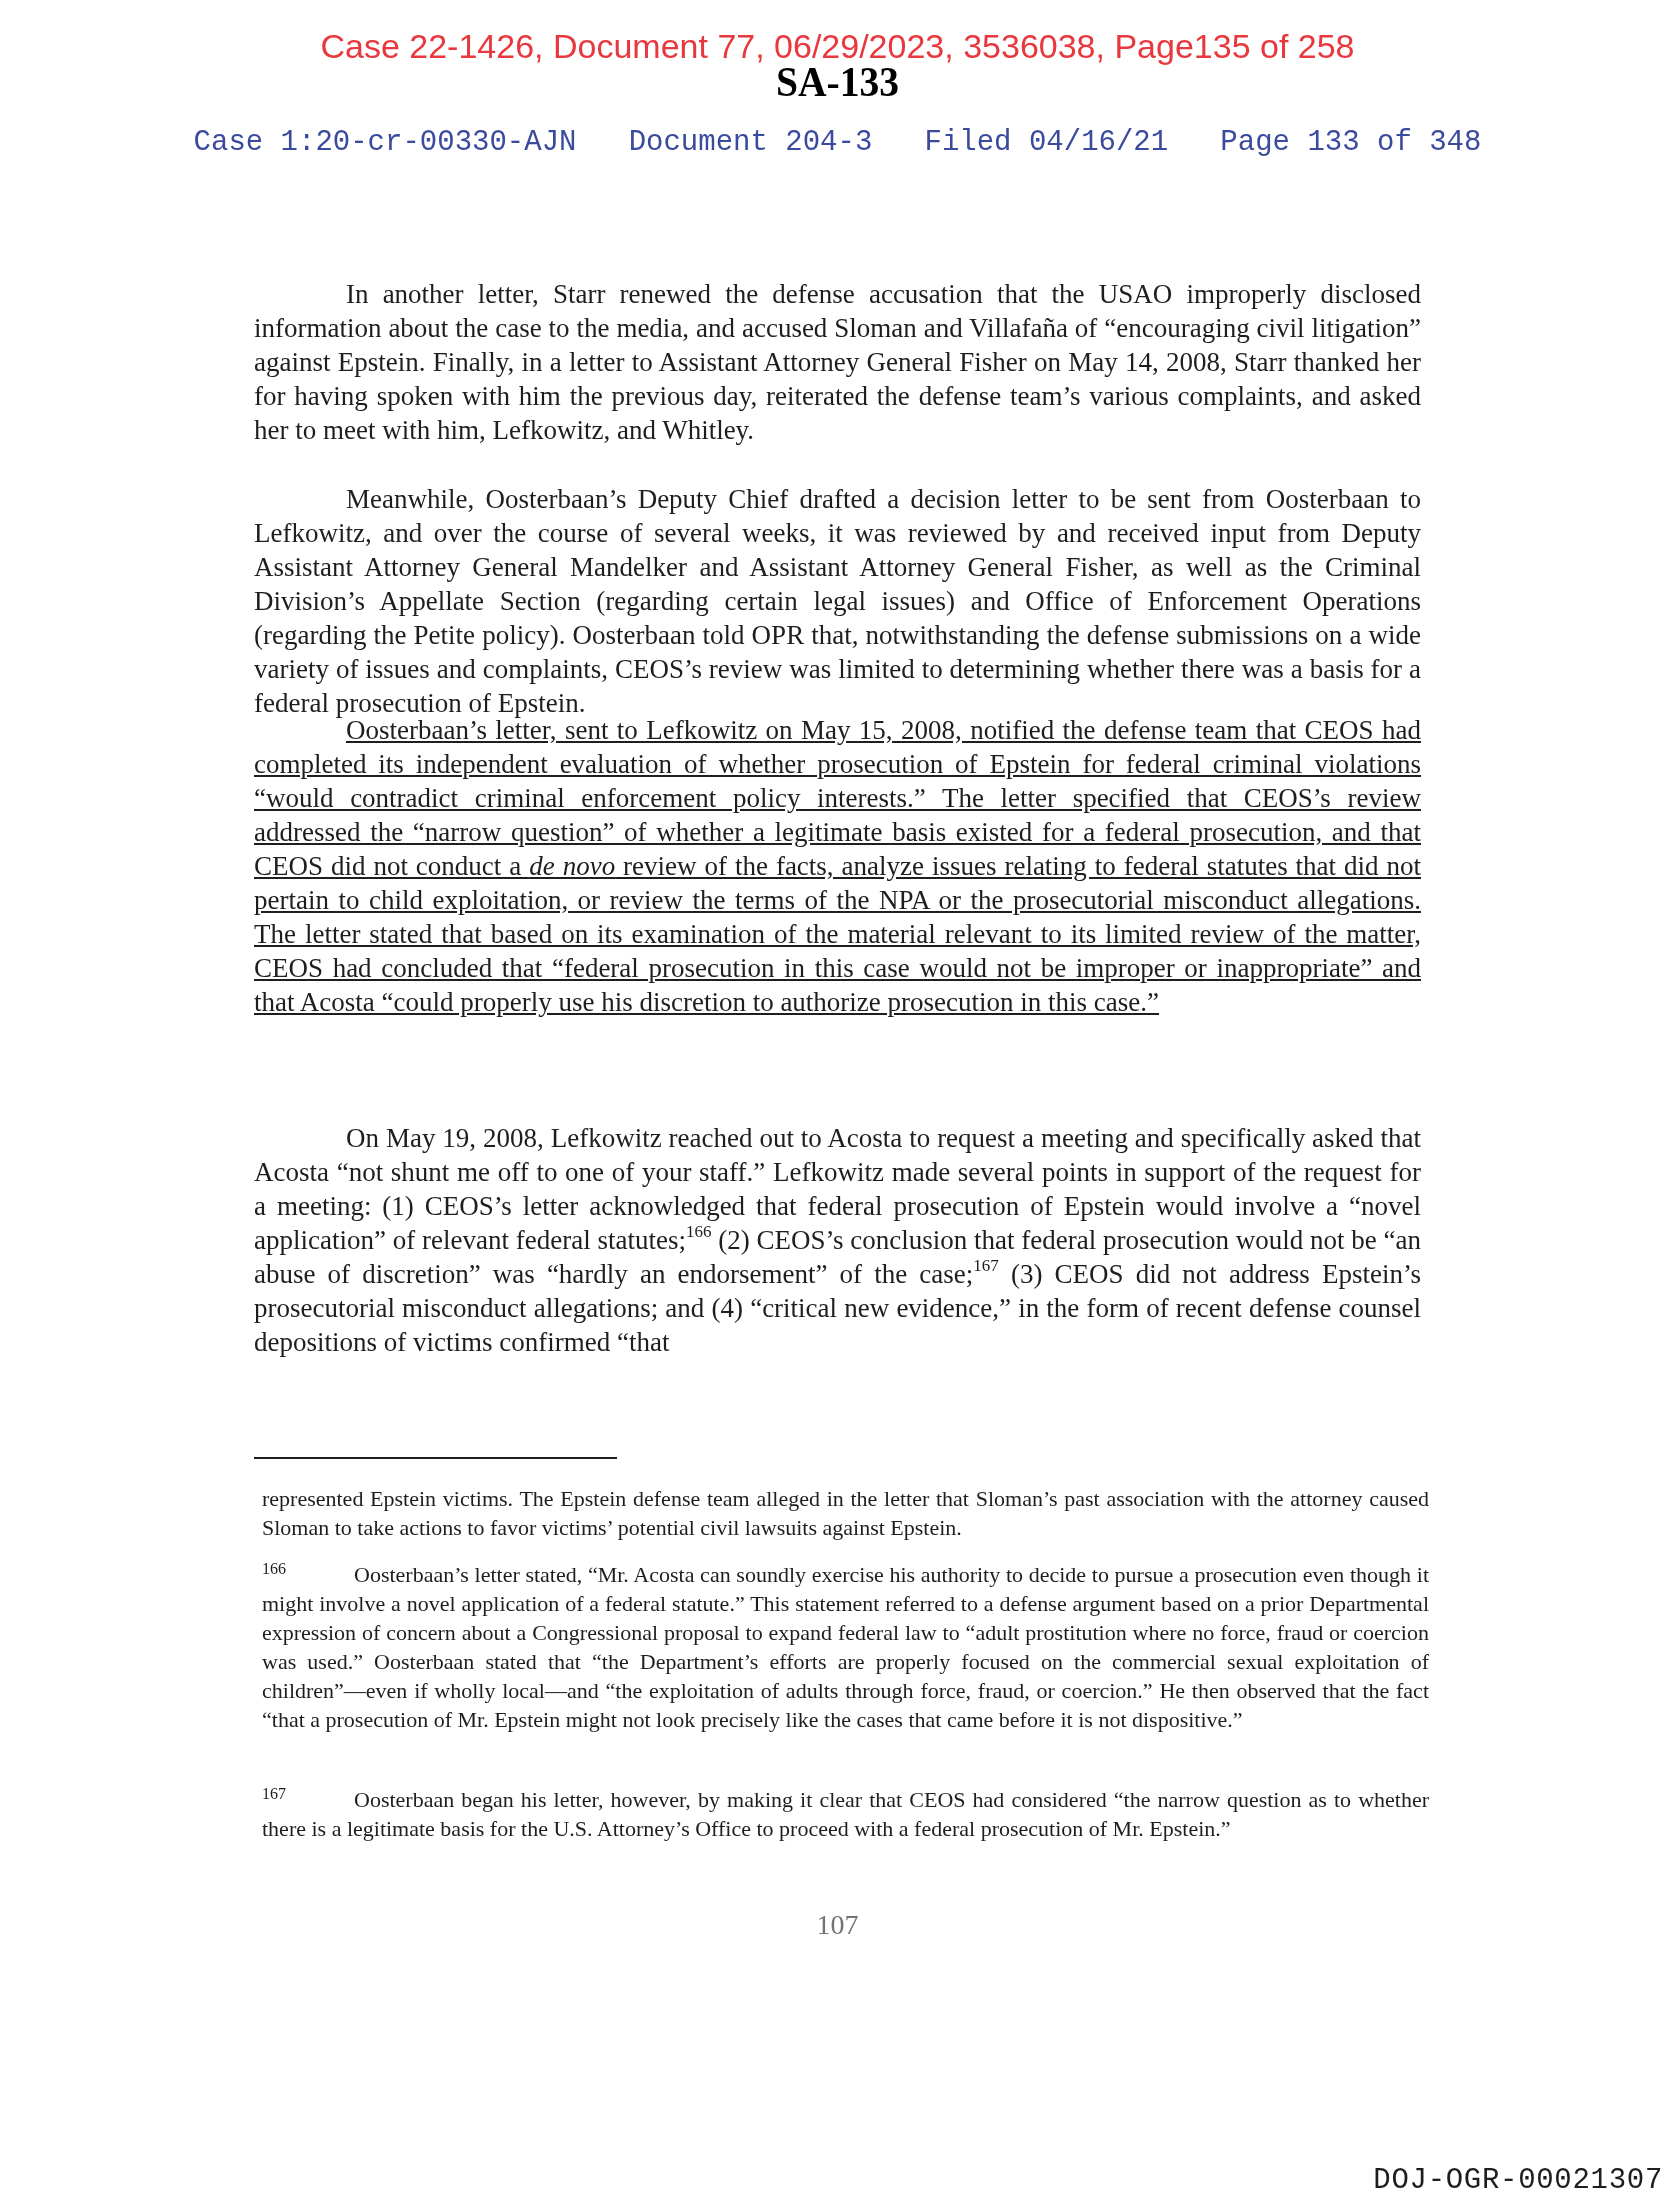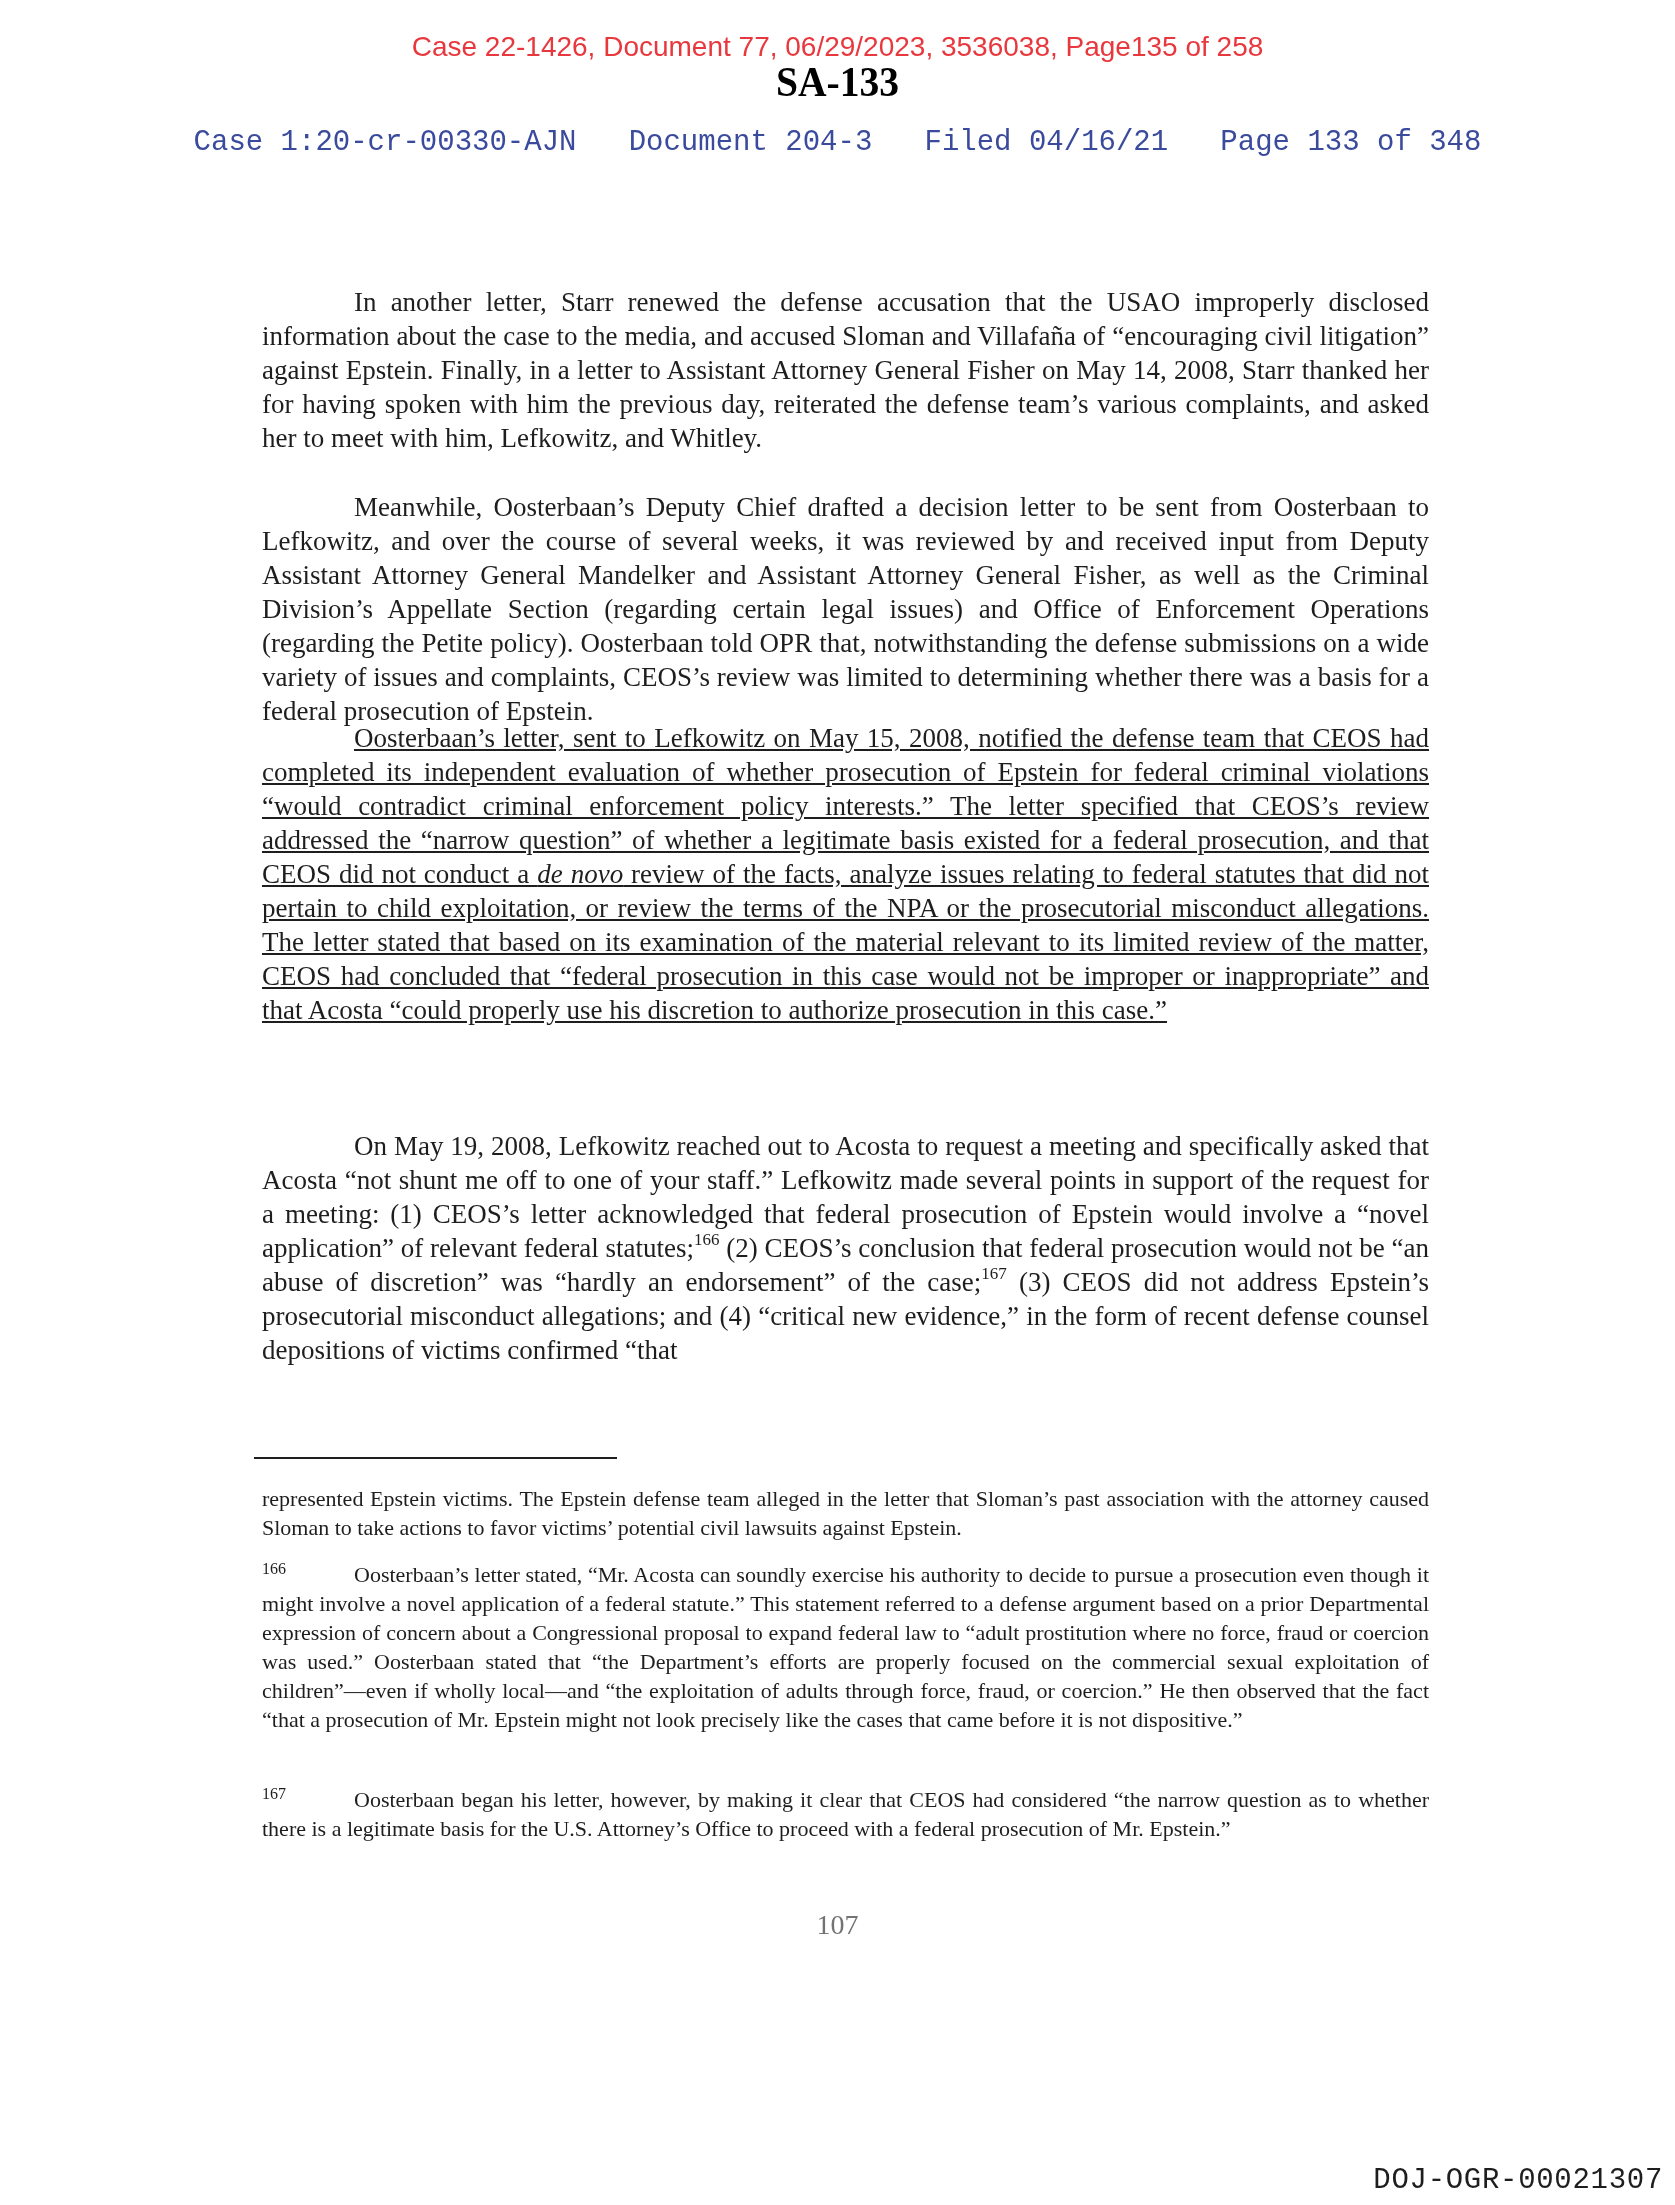--- a/index.html
+++ b/index.html
@@ -14,21 +14,21 @@
     overflow: hidden;
     font-family: "Liberation Serif", "DejaVu Serif", serif;
     color: #1a1a1a;
   }
   .hdr-red {
     position: absolute;
     left: 0; width: 1675px;
     top: 28px;
     text-align: center;
     font-family: "Liberation Sans", "DejaVu Sans", sans-serif;
-    font-size: 28px;
+    font-size: 34px;
     line-height: 37px;
     color: #e8383d;
     white-space: nowrap;
   }
   .hdr-sa {
     position: absolute;
     left: 0; width: 1675px;
     top: 58px;
     text-align: center;
     font-family: "Liberation Serif", "DejaVu Serif", serif;
@@ -50,21 +50,21 @@
     white-space: pre;
   }
   .body-text {
     position: absolute;
     left: 254px;
     width: 1167px;
     font-size: 27px;
     line-height: 34px;
     text-align: justify;
     color: #1e1e1e;
-    margin: 8px;
+    margin: 0;
   }
   .body-text .indent {
     display: inline-block;
     width: 92px;
   }
   .body-text sup, .fn-text sup {
     font-size: 17px;
     line-height: 0;
     vertical-align: 12px;
   }

